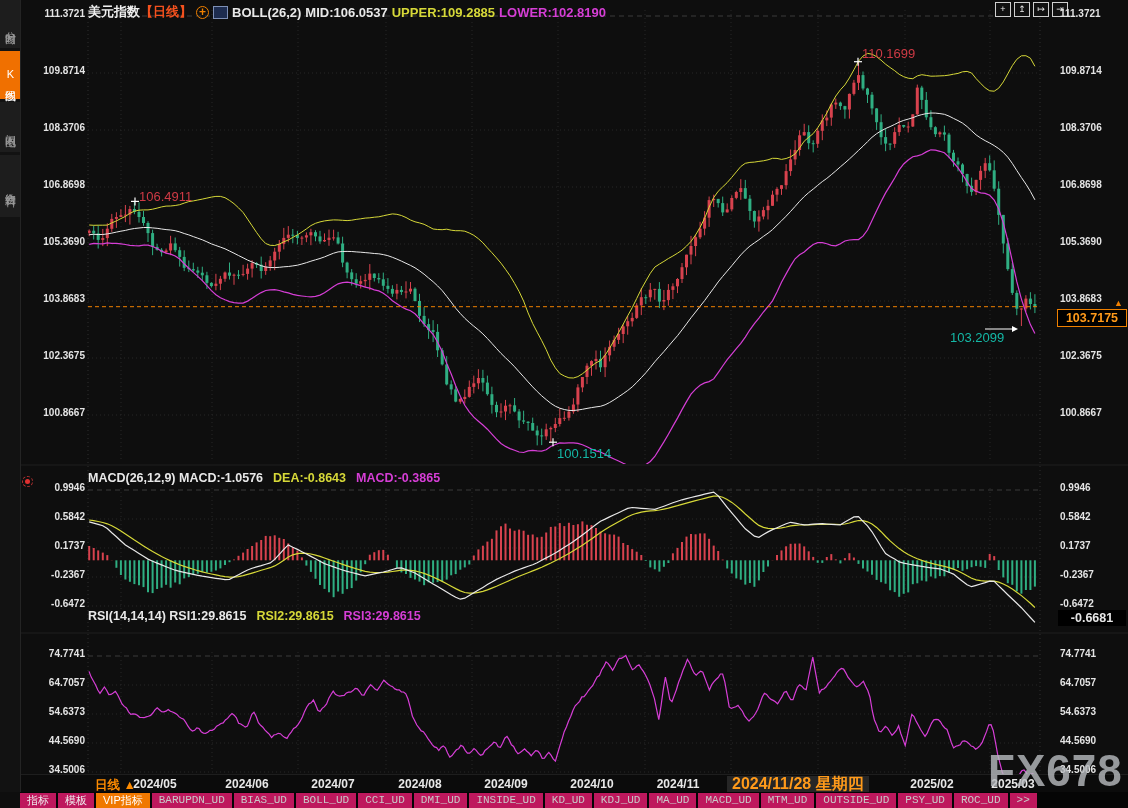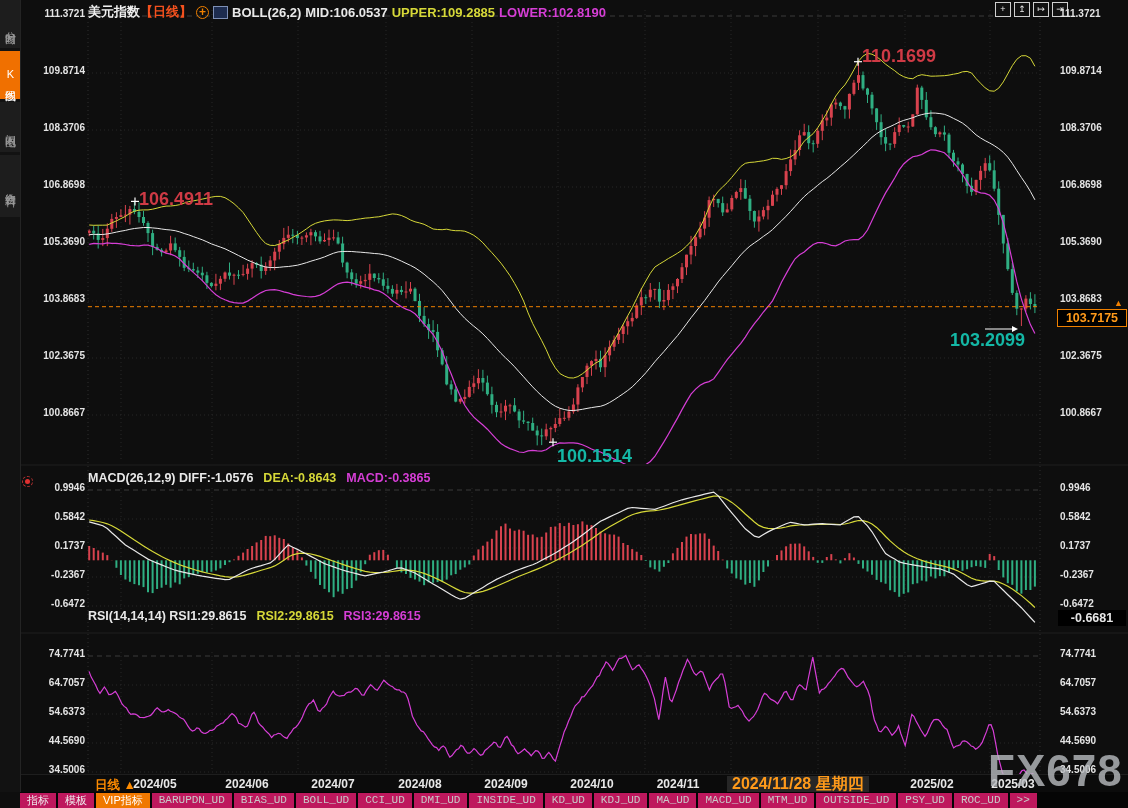--- a/index.html
+++ b/index.html
@@ -21,21 +21,21 @@
   .tools{position:absolute;left:995px;top:2px;display:flex;gap:3px;}
   .tool{width:14px;height:13px;border:1px solid #cfcfcf;color:#e8e8e8;font-size:9px;line-height:12px;text-align:center;background:#111;cursor:pointer;}
   
   .axlbl{position:absolute;font-size:10px;font-weight:bold;color:#e4e4e4;white-space:nowrap;}
   .axlbl.l{width:62px;text-align:right;}
   
   .phdr{position:absolute;left:88px;font-size:12.5px;font-weight:bold;display:flex;gap:10px;white-space:nowrap;}
   .alert-ico{position:absolute;left:22px;top:476px;width:9px;height:9px;border:1px dashed #b03030;border-radius:50%;display:flex;align-items:center;justify-content:center;}
   .alert-ico i{width:5px;height:5px;border-radius:50%;background:#e03030;display:block;}
   
-  .ann{position:absolute;font-size:18px;font-weight:bold;white-space:nowrap;}
+  .ann{position:absolute;font-size:13px;font-weight:normal;white-space:nowrap;}
   .red{color:#cf3a45}.green{color:#14b8a6}
   .ptag{position:absolute;left:1057px;top:309px;width:68px;height:16px;border:1px solid #f08000;background:#000;
         color:#ff9a1a;font-size:12.5px;font-weight:bold;text-align:center;line-height:16px;}
   .ptag-arrow{position:absolute;left:1114px;top:298px;color:#f08000;font-size:9px;}
   .mtag{position:absolute;left:1058px;top:610px;width:68px;height:16px;background:#000;color:#e5e5e5;
         font-size:12.5px;font-weight:bold;text-align:center;line-height:16px;}
   
   .daterow{position:absolute;left:21px;top:774px;width:1107px;height:18px;background:#0b0b0b;border-top:1px solid #1e1e1e;}
   .perlbl{position:absolute;left:74px;top:2px;color:#ff8c00;font-size:12.5px;font-weight:bold;cursor:pointer;}
   .month{position:absolute;top:2px;transform:translateX(-50%);font-size:12px;font-weight:bold;color:#e8e8e8;}
@@ -827,21 +827,21 @@
       <div class="axlbl" style="left: 1060px; top: 677px;">64.7057</div>
       <div class="axlbl l" style="left: 23px; top: 706px;">54.6373</div>
       <div class="axlbl" style="left: 1060px; top: 706px;">54.6373</div>
       <div class="axlbl l" style="left: 23px; top: 735px;">44.5690</div>
       <div class="axlbl" style="left: 1060px; top: 735px;">44.5690</div>
       <div class="axlbl l" style="left: 23px; top: 764px;">34.5006</div>
       <div class="axlbl" style="left: 1060px; top: 764px;">34.5006</div>
     </div>
 
   <div class="phdr" style="top:471px">
-    <span class="white"><span>MACD(26,12,9)</span> <span>DIFF:-1.0576</span></span>
+    <span class="white"><span>MACD(26,12,9)</span> <span>MACD:-1.0576</span></span>
     <span class="yellow">DEA:-0.8643</span>
     <span class="magenta">MACD:-0.3865</span>
   </div>
   <div class="alert-ico">
       <i></i>
     </div>
 
   <div class="phdr" style="top:609px">
     <span class="white"><span>RSI(14,14,14)</span> <span>RSI1:29.8615</span></span>
     <span class="yellow">RSI2:29.8615</span>

